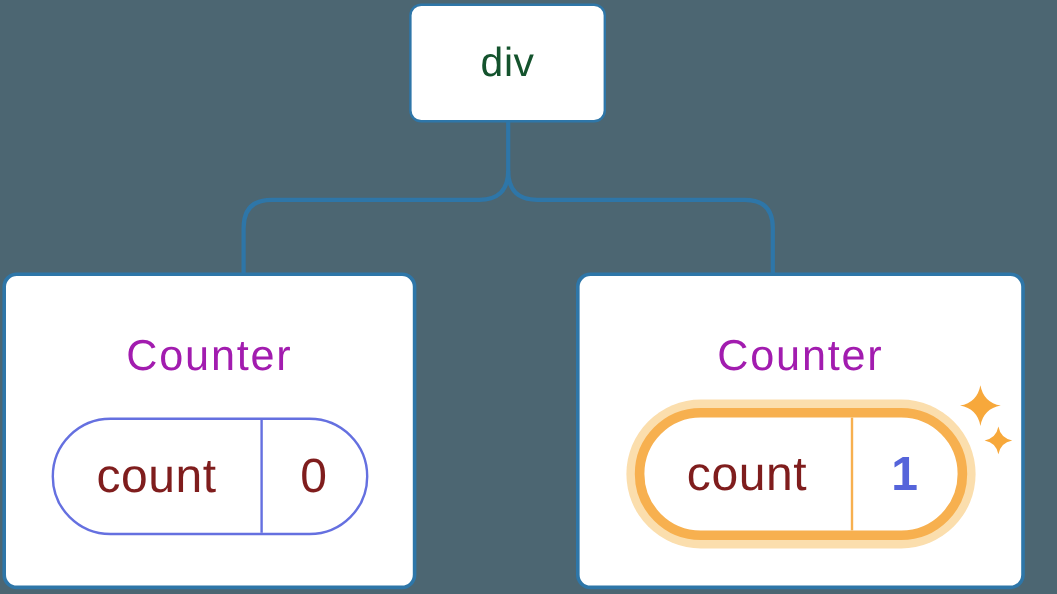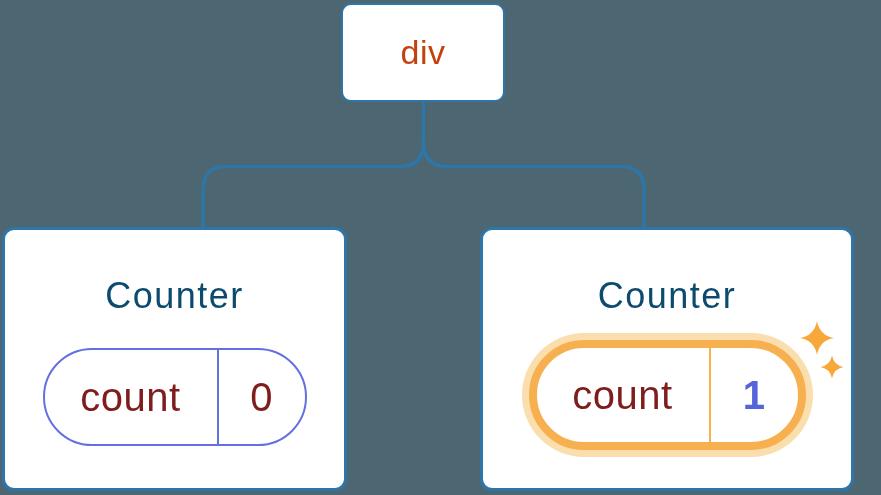--- a/index.html
+++ b/index.html
@@ -28,21 +28,21 @@
     border: 2.5px solid #2E76A8;
     border-radius: 10px;
     display: flex;
     align-items: center;
     justify-content: center;
   }
   .node-label {
     font-size: 34px;
     font-weight: 500;
     letter-spacing: 0.5px;
-    color: #c2410c;
+    color: #14532d;
   }
 
   .card {
     position: absolute;
     top: 227px;
     height: 264px;
     box-sizing: border-box;
     background: #FFFFFF;
     border: 3px solid #2E76A8;
     border-radius: 12px;
@@ -52,21 +52,21 @@
   }
   .card-left  { left: 2px;   width: 345px; }
   .card-right { left: 480px; width: 374px; }
 
   .card-title {
     margin-top: 44px;
     font-size: 36px;
     line-height: 1.2;
     font-weight: 500;
     letter-spacing: 1.5px;
-    color: #0c4a6e;
+    color: #a21caf;
   }
 
   .pill {
     box-sizing: border-box;
     display: flex;
     align-items: stretch;
     background: #FFFFFF;
   }
   .pill-plain {
     margin-top: 31px;

